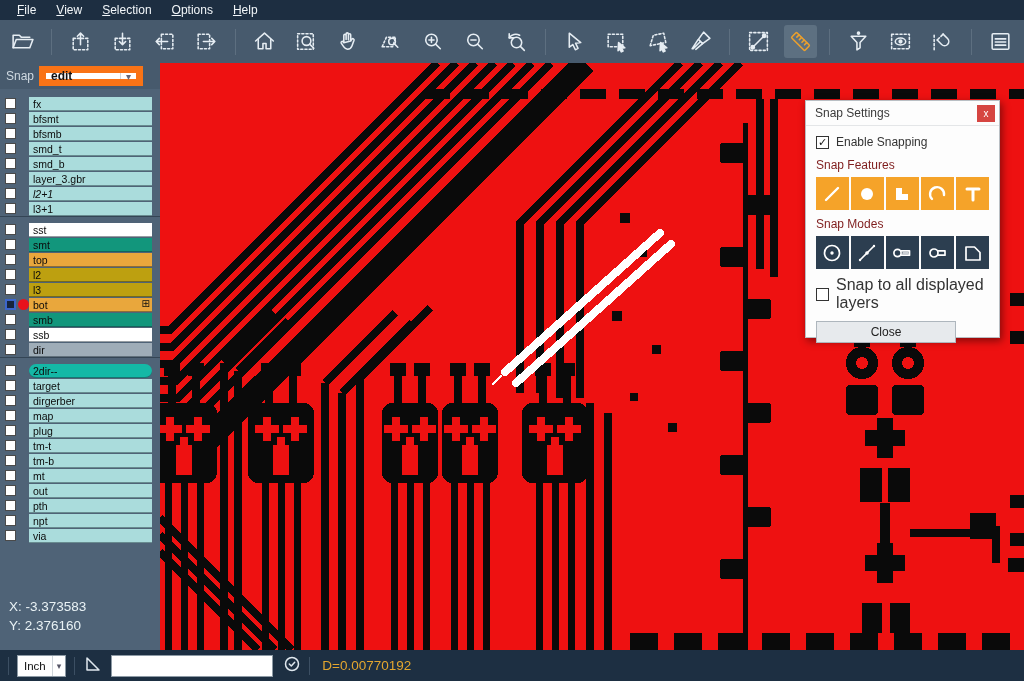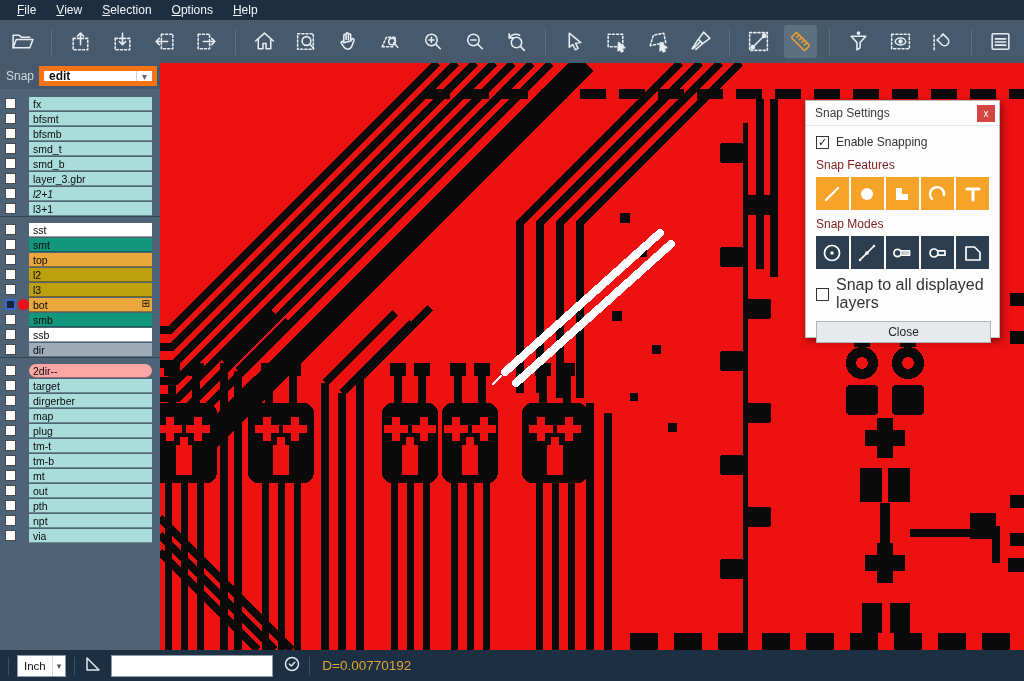--- a/index.html
+++ b/index.html
@@ -14,21 +14,21 @@
   .toolbar { position:absolute; left:0; top:20px; width:1024px; height:43px; background:#475a6d; display:flex; align-items:center; padding-left:6px; gap:9px; z-index:30; }
   .tbtn { width:33px; height:33px; display:flex; align-items:center; justify-content:center; border-radius:3px; }
   .tbtn svg { stroke:#e6edf3; fill:none; stroke-width:1.5; stroke-linecap:round; stroke-linejoin:round; }
   .tbtn.active { background:#5d7081; }
   .tbtn.active svg { stroke:#eca02c; }
   .tsep { width:1px; height:26px; background:#5d6f80; margin:0 3px; }
 
   
   .steprow { position:absolute; left:0; top:63px; width:160px; height:26px; background:#475a6d; display:flex; align-items:center; padding-left:6px; z-index:20; }
   .steprow .lbl { color:#cfd9e1; font-size:12px; margin-right:5px; }
-  .step-select { width:118px; height:20px; background:#fff; border:5px solid #f97316; display:flex; align-items:center; justify-content:space-between; font-size:12px; font-weight:bold; color:#111; padding-left:5px; }
+  .step-select { width:104px; height:20px; background:#fff; border:7px solid #f97316; display:flex; align-items:center; justify-content:space-between; font-size:12px; font-weight:bold; color:#111; padding-left:5px; }
   .step-select .chev { color:#667; font-size:10px; padding:0 5px; border-left:1px solid #cfd5da; align-self:stretch; display:flex; align-items:center; }
 
   
   .sidebar { position:absolute; left:0; top:89px; width:160px; height:561px; background:#4f6377; z-index:20; }
   .layer-list { position:absolute; left:0; top:7px; width:160px; }
   .layer-row { display:flex; align-items:center; height:15px; position:relative; }
   .cb { width:11px; height:11px; background:#fff; border:1.5px solid #4a4a4a; margin-left:5px; margin-right:13px; flex:0 0 auto; }
   .layer-row.active .cb { margin-right:2px; background:#16243c; border:2px solid #3c66cc; }
   .dot { display:none; }
   .layer-row.active .dot { display:block; width:11px; height:11px; border-radius:50%; background:#e8111c; margin-right:0; flex:0 0 auto; }
@@ -47,21 +47,21 @@
   .dlg-close { width:18px; height:17px; background:#d64541; color:#fff; font-size:10px; display:flex; align-items:center; justify-content:center; cursor:default; }
   .dlg-body { padding:9px 10px 0 10px; }
   .chkrow { display:flex; align-items:center; gap:7px; margin-bottom:9px; }
   .chk { width:13px; height:13px; background:#fff; border:1.5px solid #333; font-size:11px; line-height:11px; text-align:center; color:#111; font-weight:bold; flex:0 0 auto; }
   .sect { color:#7f1d1d; margin:3px 0 5px 0; }
   .btnrow { display:flex; gap:2.5px; margin-bottom:7px; }
   .fbtn { width:33px; height:33px; background:#f5a329; display:flex; align-items:center; justify-content:center; }
   .mbtn { width:33px; height:33px; background:#2c3e50; display:flex; align-items:center; justify-content:center; }
   .fbtn svg { stroke:#fff; fill:none; stroke-width:2.4; stroke-linecap:round; }
   .mbtn svg { stroke:#fff; fill:none; stroke-width:1.7; stroke-linecap:round; stroke-linejoin:round; }
-  .dlg-closebtn { margin:4px 0 0 0; width:175px; height:22px; background:#e7eaed; border:1px solid #aeb6bd; text-align:center; line-height:20px; font-size:12px; color:#222; }
+  .dlg-closebtn { margin:4px 0 0 0; width:140px; height:22px; background:#e7eaed; border:1px solid #aeb6bd; text-align:center; line-height:20px; font-size:12px; color:#222; }
 
   
   .statusbar { position:absolute; left:0; top:650px; width:1024px; height:31px; background:#1d2f42; display:flex; align-items:center; z-index:30; }
   .ssep { width:1px; height:18px; background:#3c4f63; margin:0 8px; }
   .unit-select { height:22px; background:#fff; border:1px solid #8d9aa5; display:flex; align-items:center; font-size:11.5px; color:#111; }
   .unit-select .v { padding:0 6px; }
   .unit-select .chev { font-size:9px; color:#556; padding:0 4px; border-left:1px solid #cfd5da; align-self:stretch; display:flex; align-items:center; }
   .angle-icon svg, .apply-icon svg { stroke:#dfe7ee; fill:none; stroke-width:1.5; stroke-linecap:round; stroke-linejoin:round; }
   .meas-input { width:162px; height:22px; border:1px solid #8d9aa5; background:#fff; font-size:12px; padding:0 5px; margin-left:8px; }
   .dist { color:#e3a62f; font-size:13.5px; margin-left:4px; }
@@ -353,21 +353,21 @@
   <div class="layer-row">
     <span class="cb"></span>
 
     <span class="cell" style="background: rgb(159, 173, 184);">dir</span>
     <span class="badge"></span>
   </div>
 <div class="layer-gap"></div>
   <div class="layer-row">
     <span class="cb"></span>
 
-    <span class="cell" style="background: #fca5a5; border-radius: 7px;">2dir--</span>
+    <span class="cell" style="background: #14b8a6; border-radius: 7px;">2dir--</span>
     <span class="badge"></span>
   </div>
 
   <div class="layer-row">
     <span class="cb"></span>
 
     <span class="cell" style="background: rgb(170, 220, 220);">target</span>
     <span class="badge"></span>
   </div>
 
@@ -434,20 +434,24 @@
     <span class="badge"></span>
   </div>
 
   <div class="layer-row">
     <span class="cb"></span>
 
     <span class="cell" style="background: rgb(170, 220, 220);">via</span>
     <span class="badge"></span>
   </div>
 </div>
+  <div class="coords">
+    <div>X: -3.373583</div>
+    <div>Y: 2.376160</div>
+  </div>
 </div>
 
 <div class="canvas-wrap">
 <svg width="864" height="587" viewBox="0 0 864 587" shape-rendering="crispEdges">
   <rect width="864" height="587" fill="#ee1111"></rect>
   <g stroke="#0a0a0a" stroke-width="8" fill="none" stroke-linejoin="miter">
 
     <g stroke="none" fill="#0a0a0a">
       <rect x="264" y="26" width="26" height="10"></rect>
           <rect x="303" y="26" width="26" height="10"></rect>

